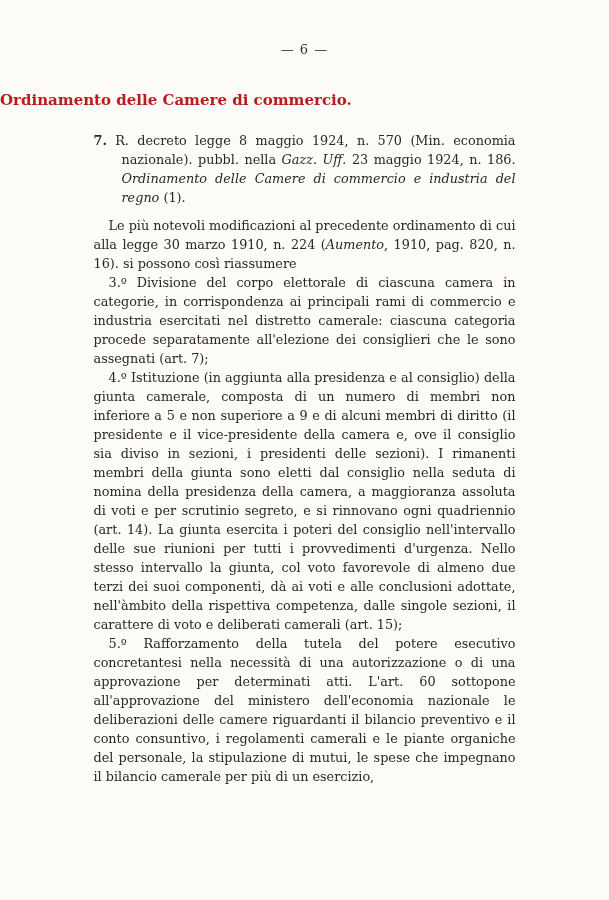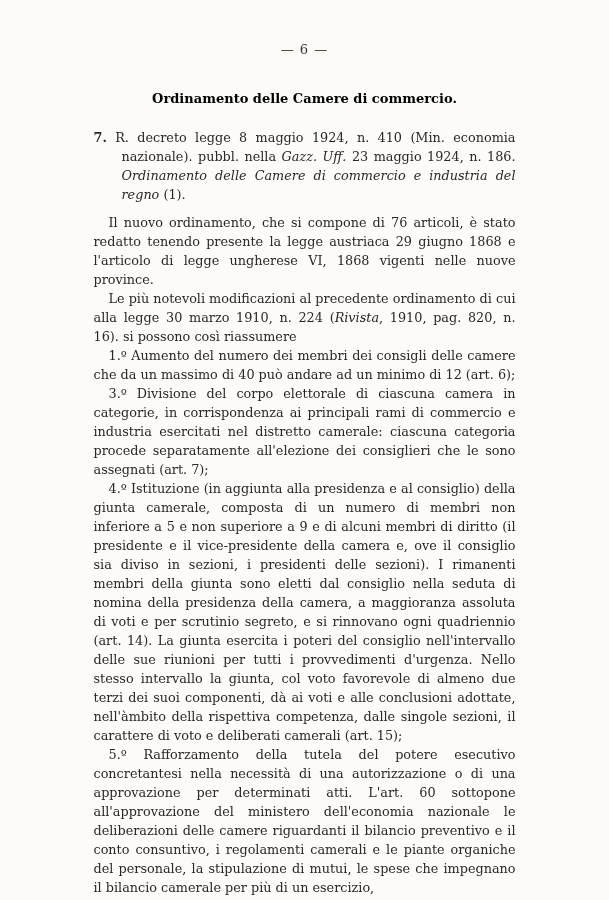--- a/index.html
+++ b/index.html
@@ -18,24 +18,24 @@
   }
   .page-number {
     padding-top: 42px;
     text-align: center;
     font-size: 13px;
     letter-spacing: 1px;
     color: #35312e;
   }
   .heading {
     margin: 34px 0 0 0;
-    text-align: center;
-    font-size: 13px;
+    text-align: left;
+    font-size: 15px;
     font-weight: bold;
-    color: #000000;
+    color: #b91c1c;
   }
   .body-text {
     width: 422px;
     margin: 22px auto 0 auto;
     font-size: 12.8px;
     line-height: 19px;
     text-align: justify;
     color: #2a2725;
   }
   .para { margin: 0; padding: 0; }
@@ -51,22 +51,20 @@
 </head>
 <body>
 
 <div class="page">
 
   <div class="page-number">— 6 —</div>
 
   <div class="heading">Ordinamento delle Camere di commercio.</div>
 
   <div class="body-text" id="doc-body">
-      <p class="para entry"><b class="seg">7.</b><span class="seg"> R. decreto legge 8 maggio 1924, n. 410 (Min. economia nazionale). pubbl. nella </span><i class="seg">Gazz. Uff.</i><span class="seg"> 23 maggio 1924, n. 186. </span><i class="seg">Ordinamento delle Camere di commercio e industria del regno</i><span class="seg"> (1).</span></p>
-      <p class="para indent"><span class="seg">Il nuovo ordinamento, che si compone di 76 articoli, è stato redatto tenendo presente la legge austriaca 29 giugno 1868 e l'articolo di legge ungherese VI, 1868 vigenti nelle nuove province.</span></p>
-      <p class="para indent"><span class="seg">Le più notevoli modificazioni al precedente ordinamento di cui alla legge 30 marzo 1910, n. 224 (</span><i class="seg">Rivista</i><span class="seg">, 1910, pag. 820, n. 16). si possono così riassumere</span></p>
-      <p class="para indent"><span class="seg">1.º Aumento del numero dei membri dei consigli delle camere che da un massimo di 40 può andare ad un minimo di 12 (art. 6);</span></p>
+      <p class="para entry"><b class="seg">7.</b><span class="seg"> R. decreto legge 8 maggio 1924, n. 570 (Min. economia nazionale). pubbl. nella </span><i class="seg">Gazz. Uff.</i><span class="seg"> 23 maggio 1924, n. 186. </span><i class="seg">Ordinamento delle Camere di commercio e industria del regno</i><span class="seg"> (1).</span></p>
+      <p class="para indent"><span class="seg">Le più notevoli modificazioni al precedente ordinamento di cui alla legge 30 marzo 1910, n. 224 (</span><i class="seg">Aumento</i><span class="seg">, 1910, pag. 820, n. 16). si possono così riassumere</span></p>
       <p class="para indent"><span class="seg">3.º Divisione del corpo elettorale di ciascuna camera in categorie, in corrispondenza ai principali rami di commercio e industria esercitati nel distretto camerale: ciascuna categoria procede separatamente all'elezione dei consiglieri che le sono assegnati (art. 7);</span></p>
       <p class="para indent"><span class="seg">4.º Istituzione (in aggiunta alla presidenza e al consiglio) della giunta camerale, composta di un numero di membri non inferiore a 5 e non superiore a 9 e di alcuni membri di diritto (il presidente e il vice-presidente della camera e, ove il consiglio sia diviso in sezioni, i presidenti delle sezioni). I rimanenti membri della giunta sono eletti dal consiglio nella seduta di nomina della presidenza della camera, a maggioranza assoluta di voti e per scrutinio segreto, e si rinnovano ogni quadriennio (art. 14). La giunta esercita i poteri del consiglio nell'intervallo delle sue riunioni per tutti i provvedimenti d'urgenza. Nello stesso intervallo la giunta, col voto favorevole di almeno due terzi dei suoi componenti, dà ai voti e alle conclusioni adottate, nell'àmbito della rispettiva competenza, dalle singole sezioni, il carattere di voto e deliberati camerali (art. 15);</span></p>
       <p class="para indent"><span class="seg">5.º Rafforzamento della tutela del potere esecutivo concretantesi nella necessità di una autorizzazione o di una approvazione per determinati atti. L'art. 60 sottopone all'approvazione del ministero dell'economia nazionale le deliberazioni delle camere riguardanti il bilancio preventivo e il conto consuntivo, i regolamenti camerali e le piante organiche del personale, la stipulazione di mutui, le spese che impegnano il bilancio camerale per più di un esercizio,</span></p>
     </div>
 
 </div>
 
 </body></html>

